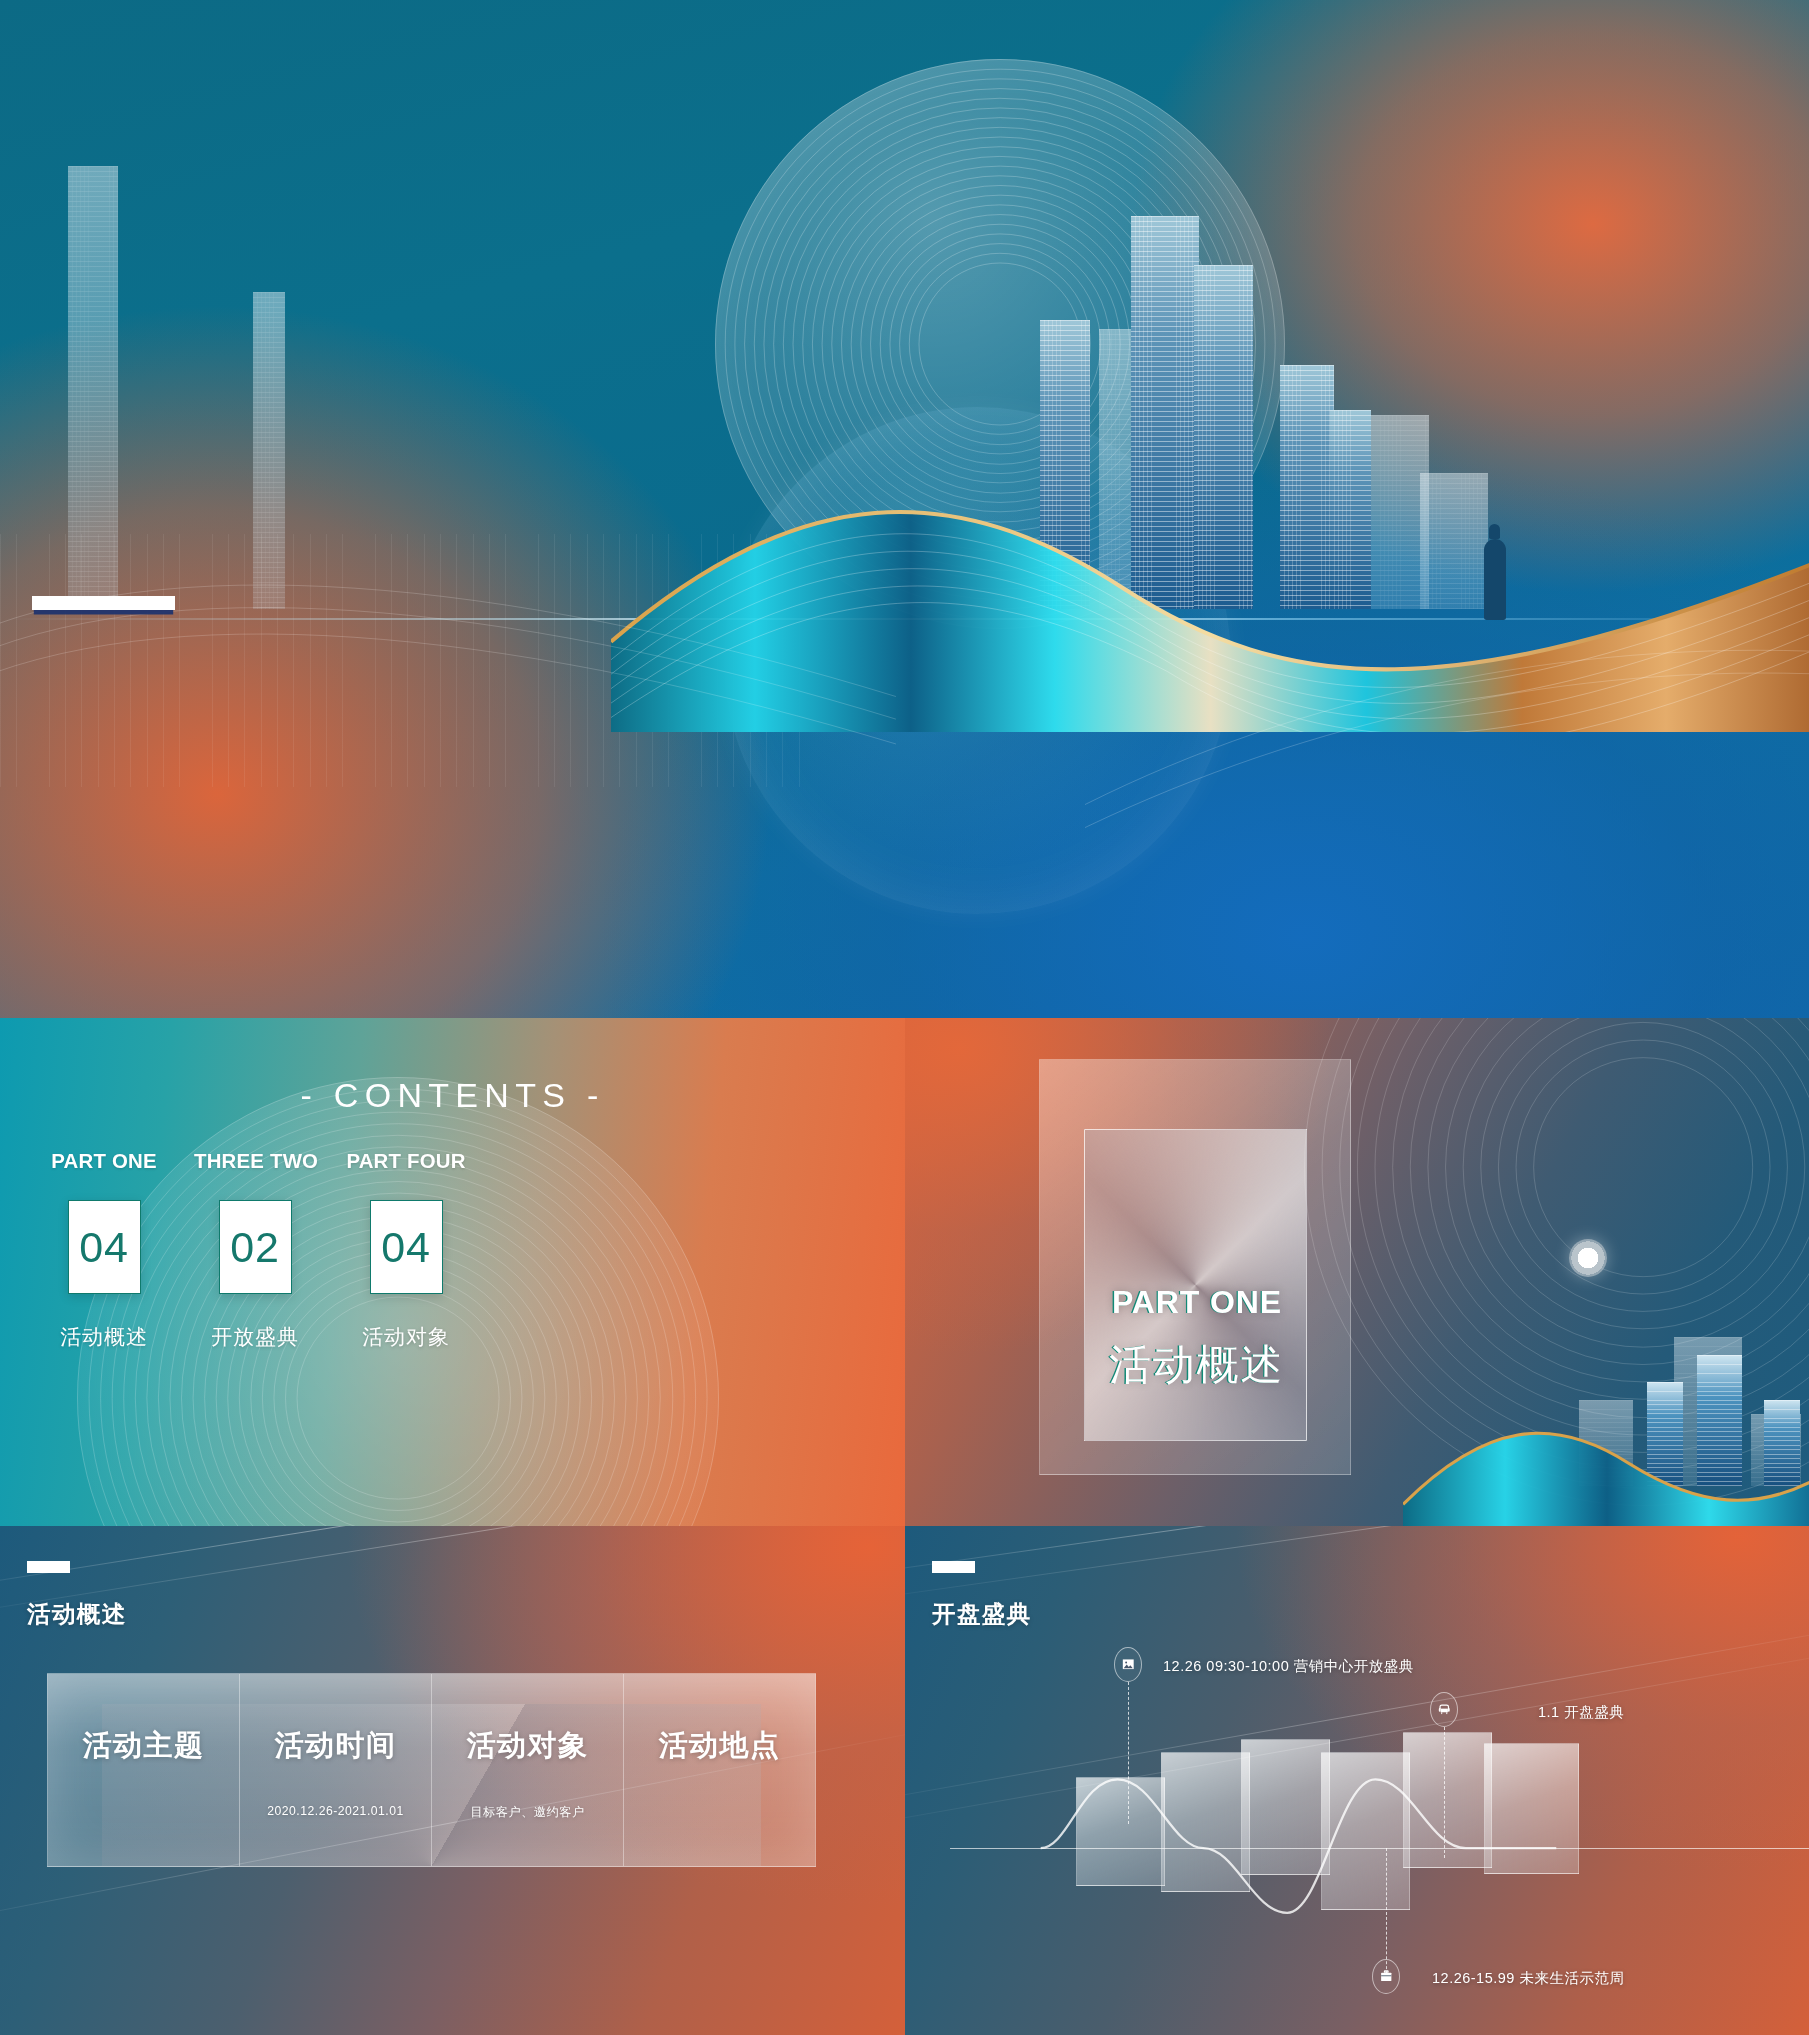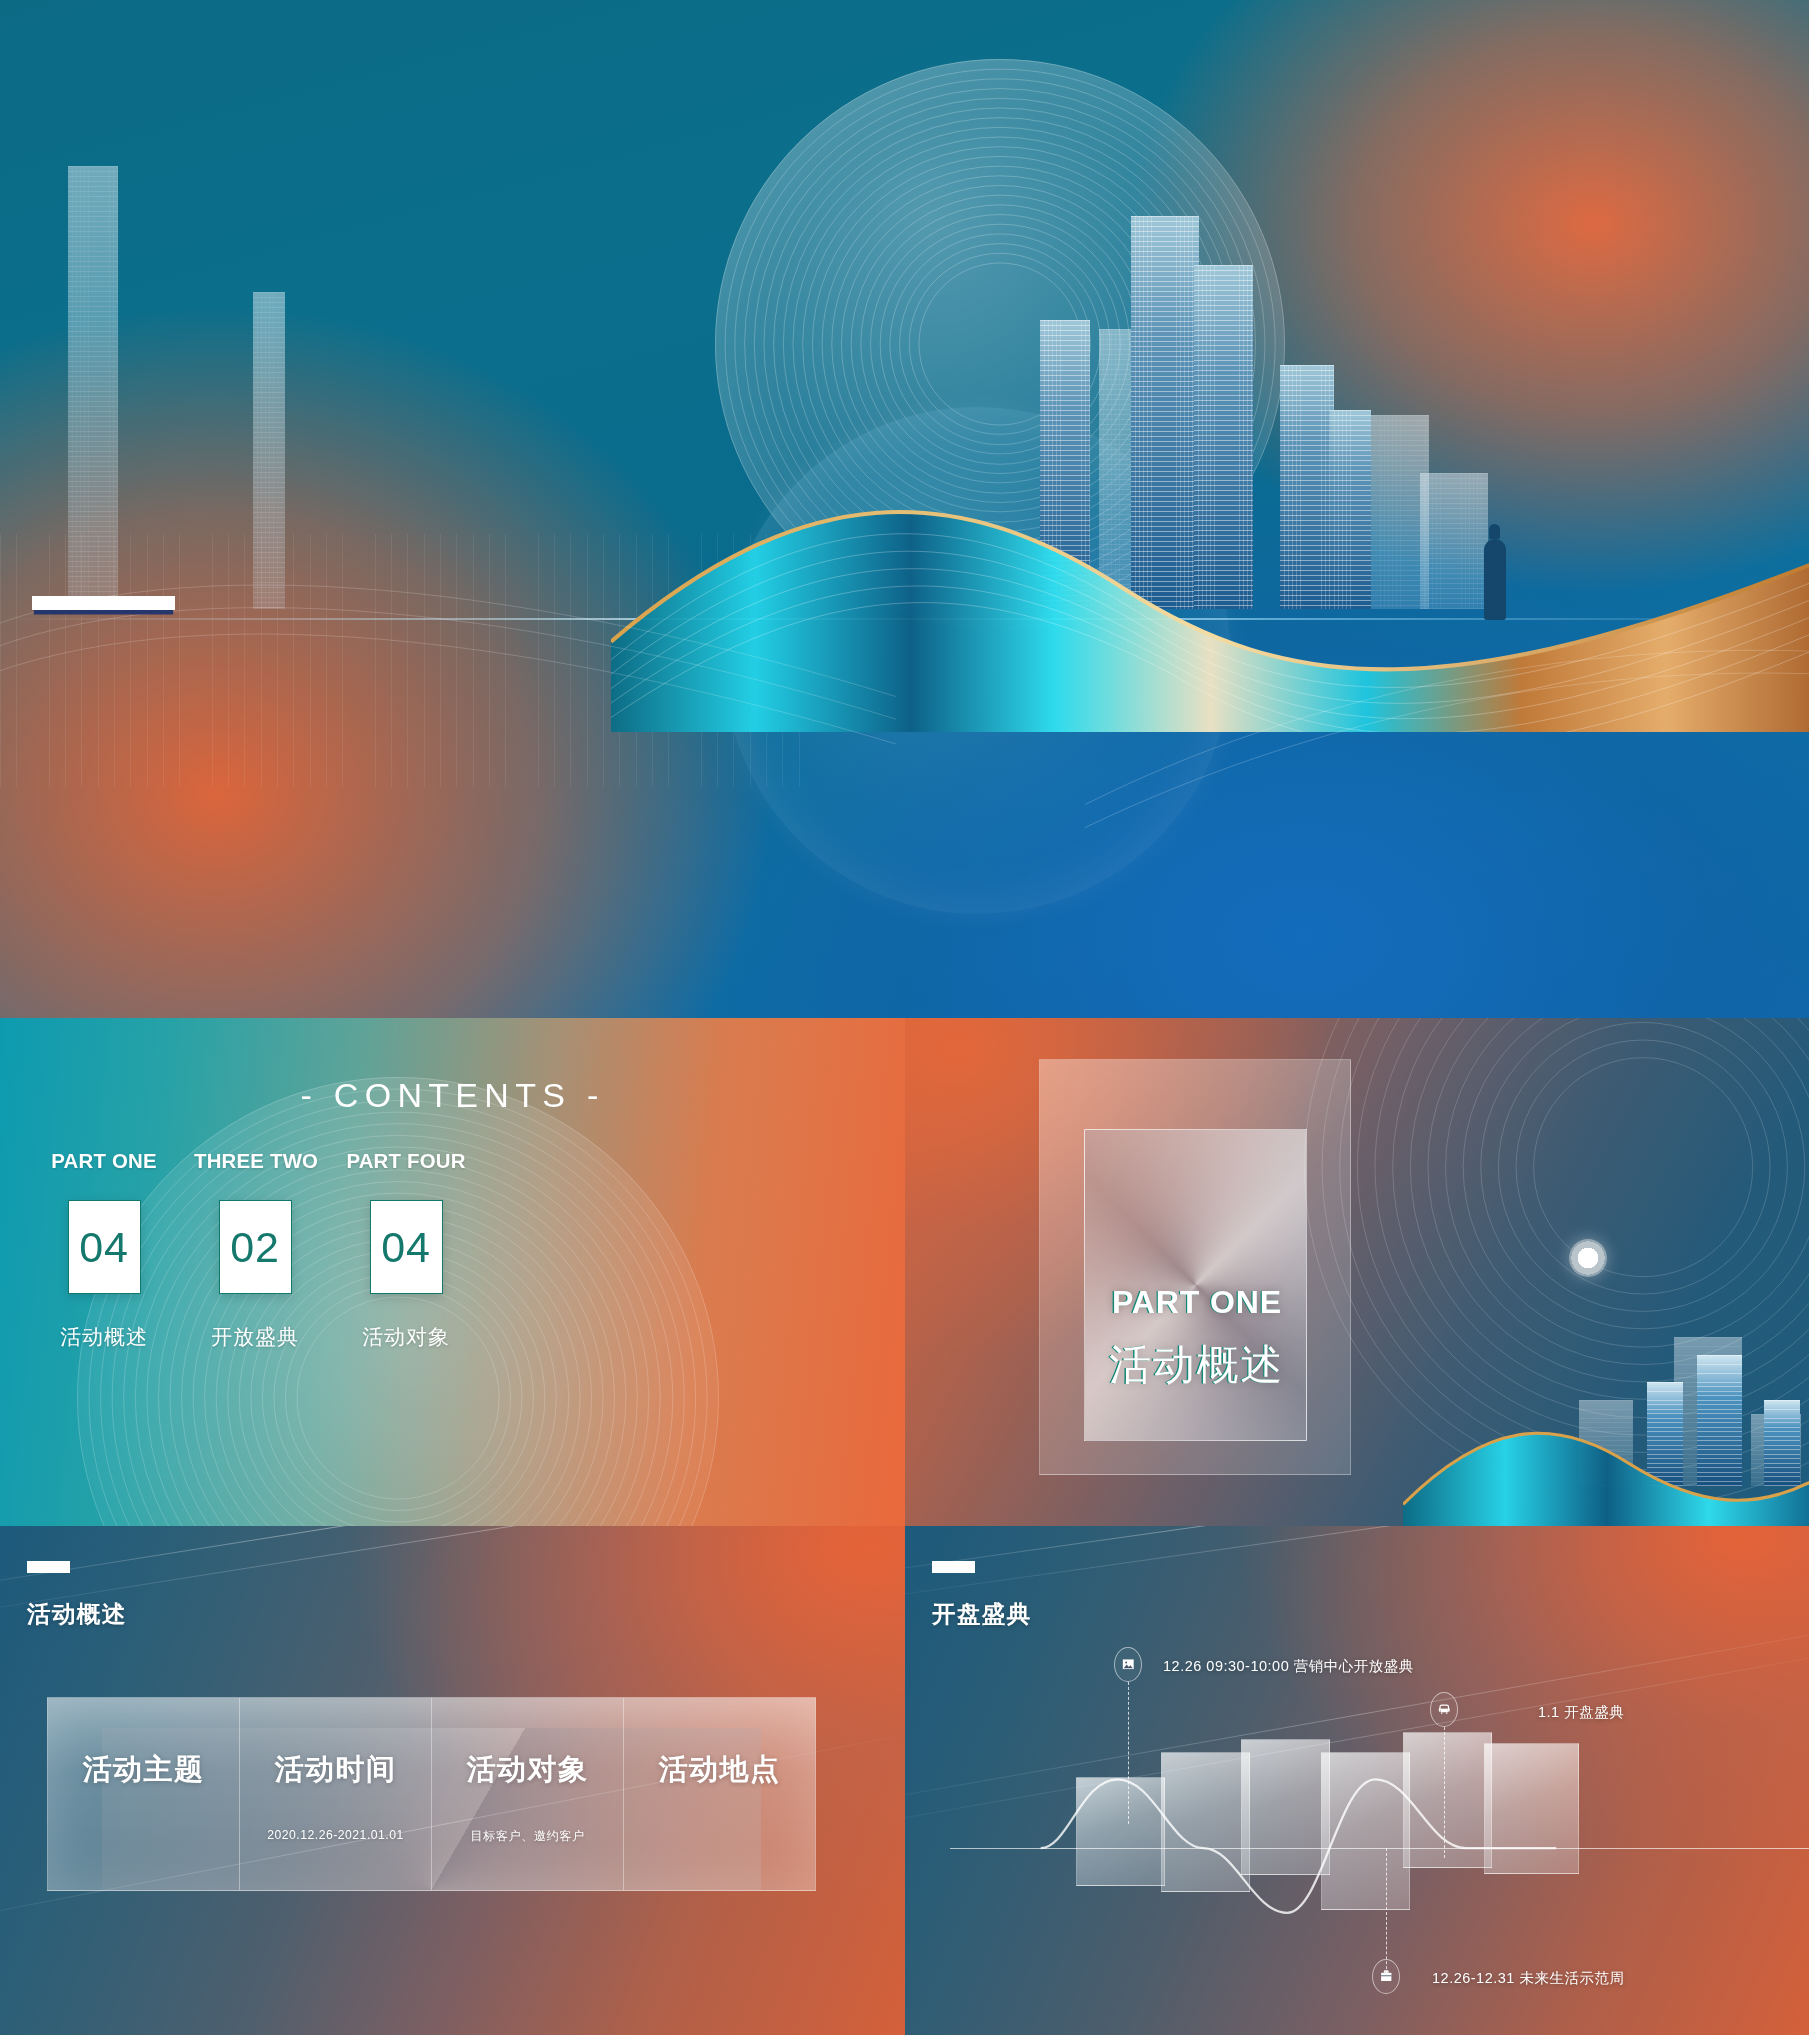--- a/index.html
+++ b/index.html
@@ -191,21 +191,20 @@
     position:absolute; font-size:23.5px; font-weight:700; color:#ffffff; letter-spacing:1.4px;
     text-shadow:0 0.9px 4.5px rgba(0,0,0,.28);
   }
   #overview .card {
     position:absolute; left:47px; top:147px; width:769px; height:194px;
     background:
       linear-gradient(180deg, rgba(255,255,255,.48) 0%, rgba(255,255,255,.30) 38%, rgba(255,255,255,.22) 100%);
     border:0.5px solid rgba(255,255,255,.30);
     box-shadow:inset 0 0 54px rgba(255,255,255,.22);
     display:flex;
-    margin-top:24px;
   }
   #overview .card::before {
     content:""; position:absolute; left:54px; top:30px; right:54px; bottom:0;
     background:conic-gradient(from 30deg at 50% 100%, rgba(130,135,150,.30), rgba(255,255,255,.30) 30%, rgba(130,135,150,.30) 60%, rgba(255,255,255,.28) 100%);
     opacity:.65;
   }
   #overview .cell {
     position:relative; flex:1; display:flex; flex-direction:column; align-items:center;
     justify-content:flex-start; padding-top:52px;
   }
@@ -536,15 +535,15 @@
   <div class="tl-label" style="left:633px; top:177px;">1.1 开盘盛典</div>
 
   <div class="dash" style="left:481px; top:322px; height:131px;"></div>
   <div class="tl-node" style="left:467px; top:433px;">
     <svg viewBox="0 0 24 24">
       <rect x="9" y="3" width="6" height="2.4" rx="0.6" fill="none" stroke="#fff" stroke-width="2"></rect>
       <rect x="3.5" y="6" width="17" height="14" rx="1" fill="#fff"></rect>
       <rect x="3.5" y="10.4" width="17" height="1.6" fill="#5d6b7a"></rect>
     </svg>
   </div>
-  <div class="tl-label" style="left:527px; top:443px;">12.26-12.31  未来生活示范周</div>
+  <div class="tl-label" style="left:527px; top:443px;">12.26-15.99  未来生活示范周</div>
 </section>
 
 
 </body></html>

